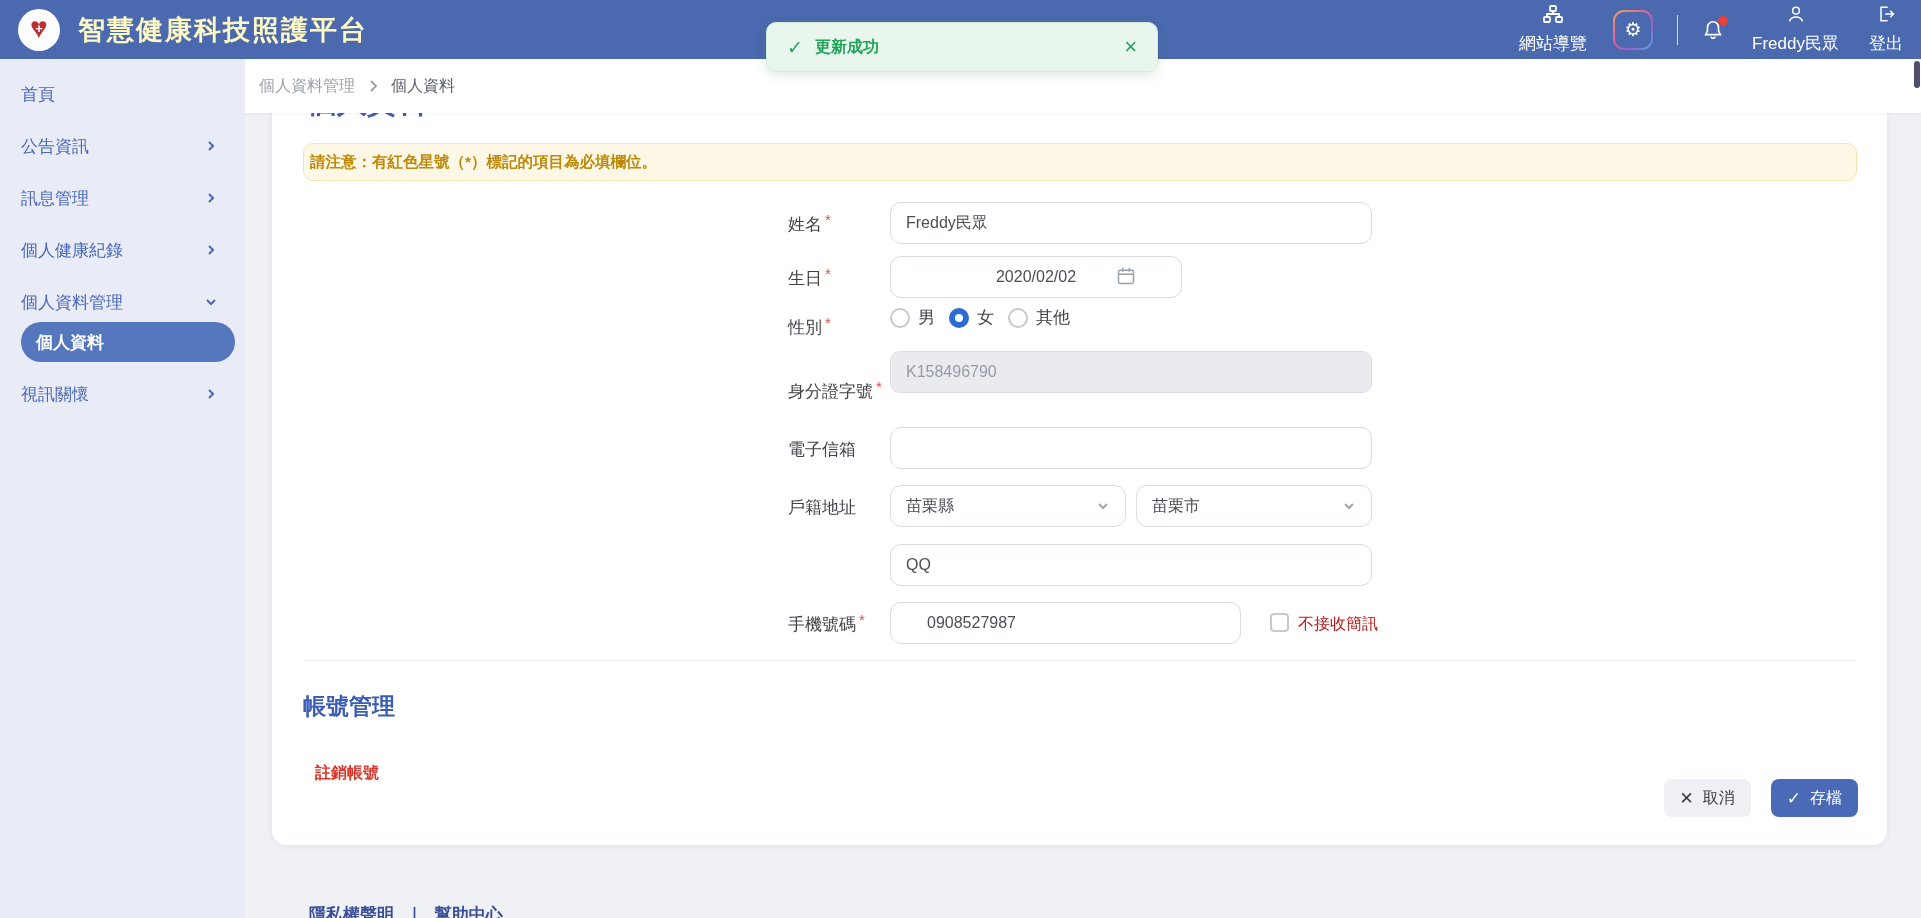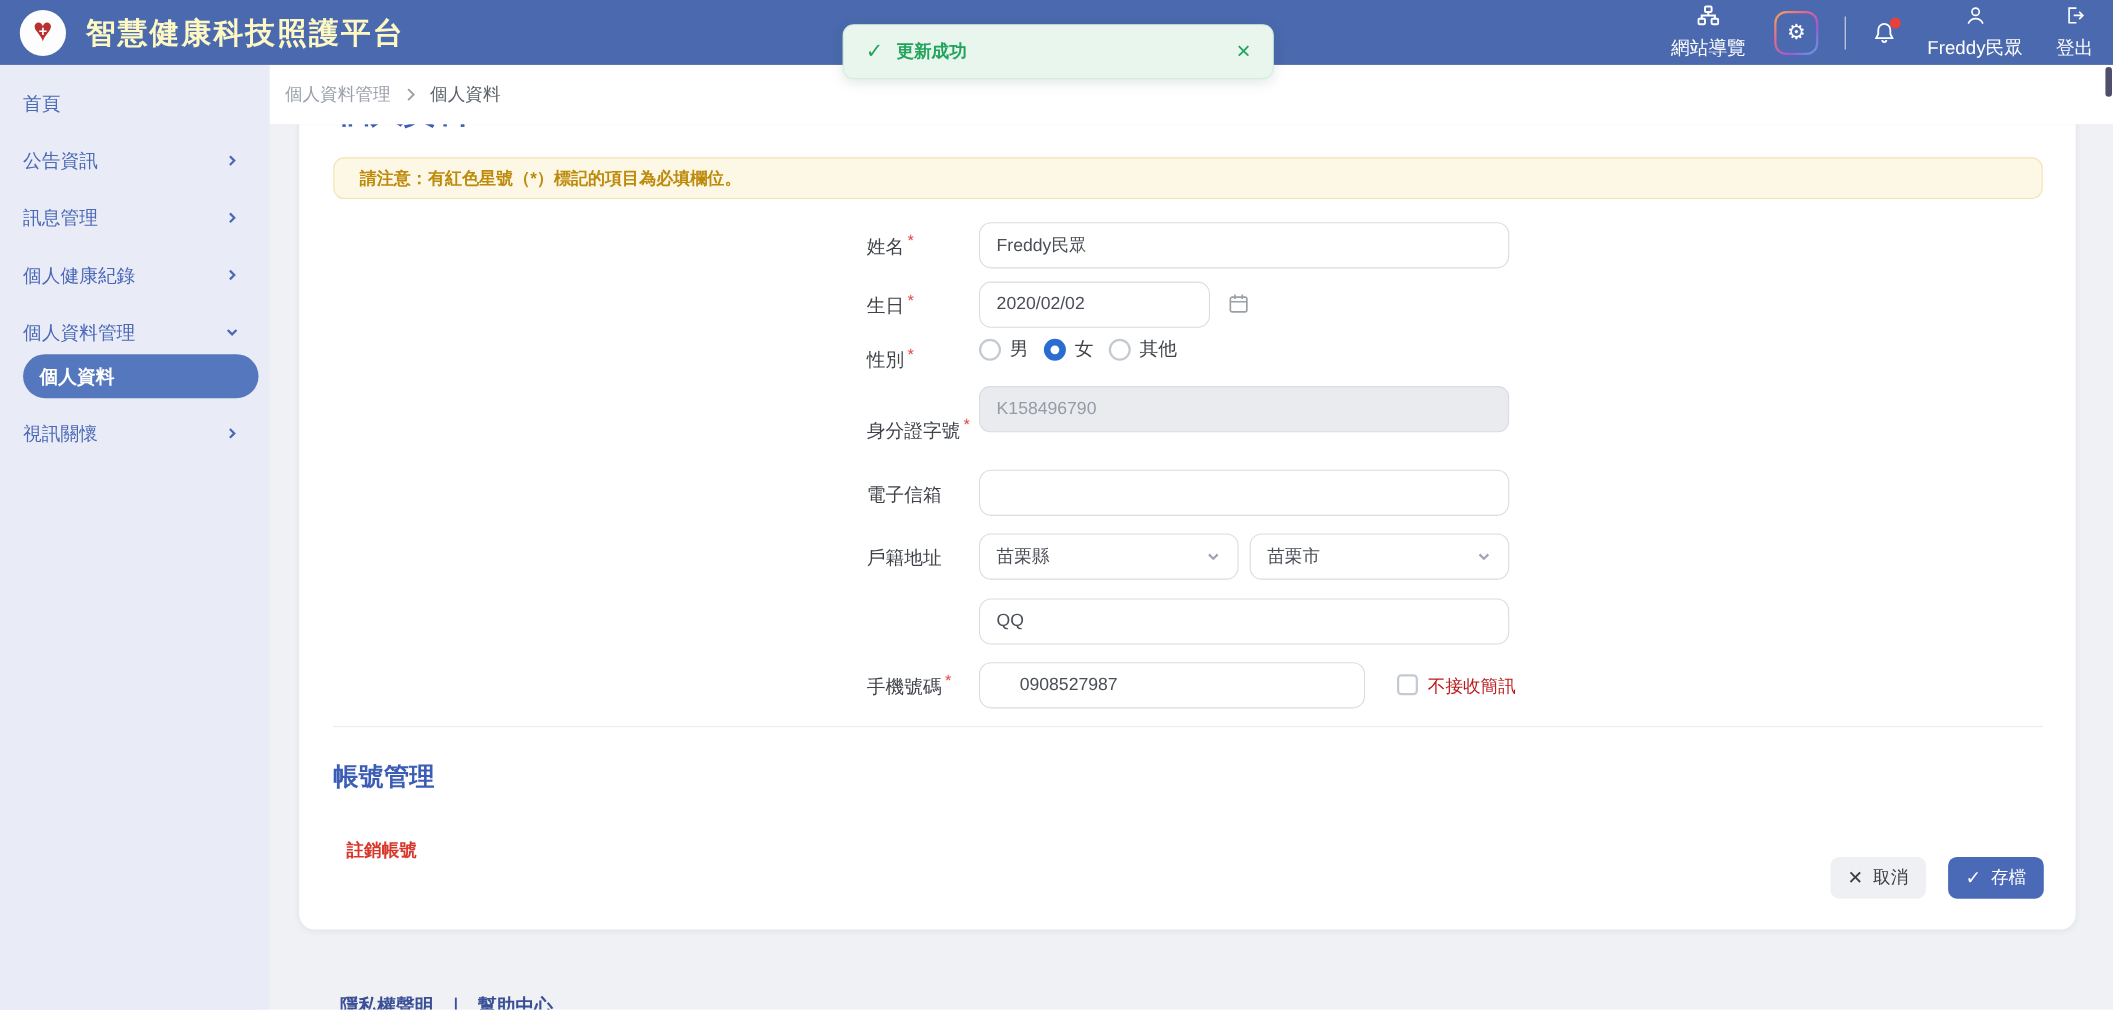--- a/index.html
+++ b/index.html
@@ -61,21 +61,21 @@
 
   .card { position:absolute; top:4px; left:27px; width:1615px; height:782px; background:#fff;
           border-radius:14px; box-shadow:0 1px 6px rgba(31,45,80,.08); z-index:1; }
   .page-title { position:absolute; top:20px; left:35px; font-size:30px; line-height:38px;
                 font-weight:bold; color:#3c5db6; display:flex; align-items:center; gap:10px; }
   .help-circle { width:20px; height:20px; border:2px solid #3c5db6; border-radius:50%;
                  font-size:13px; font-weight:bold; display:flex; align-items:center; justify-content:center; }
 
   .notice { position:absolute; top:80px; left:31px; width:1554px; height:38px; background:#fdf8e5;
             border:1px solid #f3e3ae; border-radius:10px; display:flex; align-items:center;
-            padding-left:23px; }
+            padding-left:6px; }
   .notice-text { color:#bd8a0b; font-size:15.5px; font-weight:bold; }
   .flabel { position:absolute; left:516px; font-size:17px; color:#3f4349; display:flex; align-items:flex-start; }
   .req { color:#e24c4c; font-size:15px; margin-left:3px; margin-top:-2px; }
   .tinput { position:absolute; left:618px; height:42px; border:1px solid #d9dce2; border-radius:11px;
             background:#fff; font-size:16px; color:#4a4e57; padding:0 15px;
             font-family:"Liberation Sans","DejaVu Sans",sans-serif; outline:none; }
   .tinput:disabled, .tinput.disabled { background:#e9ebef; color:#969ba5; }
   .w-std { width:482px; }
   .icon-in-input { position:absolute; display:flex; align-items:center; justify-content:center; }
 
@@ -246,21 +246,21 @@
       <div class="flabel" style="top:150px;">
         <span>姓名</span>
           <span class="req">*</span>
       </div>
       <input class="tinput w-std" style="top: 139px;" value="Freddy民眾">
 
       <div class="flabel" style="top:204px;">
         <span>生日</span>
           <span class="req">*</span>
       </div>
-      <input class="tinput" style="top: 193px; width: 210px;" value="2020/02/02">
+      <input class="tinput" style="top: 193px; width: 292px; text-align: center;" value="2020/02/02">
       <span class="icon-in-input" style="top:203px; left:844px;">
         <svg width="20" height="20" viewBox="0 0 24 24" fill="none" stroke="#9aa0a8" stroke-width="1.8">
           <rect x="3" y="5" width="18" height="16" rx="2"></rect>
           <path d="M8 2v5M16 2v5M3 10h18"></path>
         </svg>
       </span>
 
       <div class="flabel" style="top:253px;">
         <span>性別</span>
           <span class="req">*</span>

